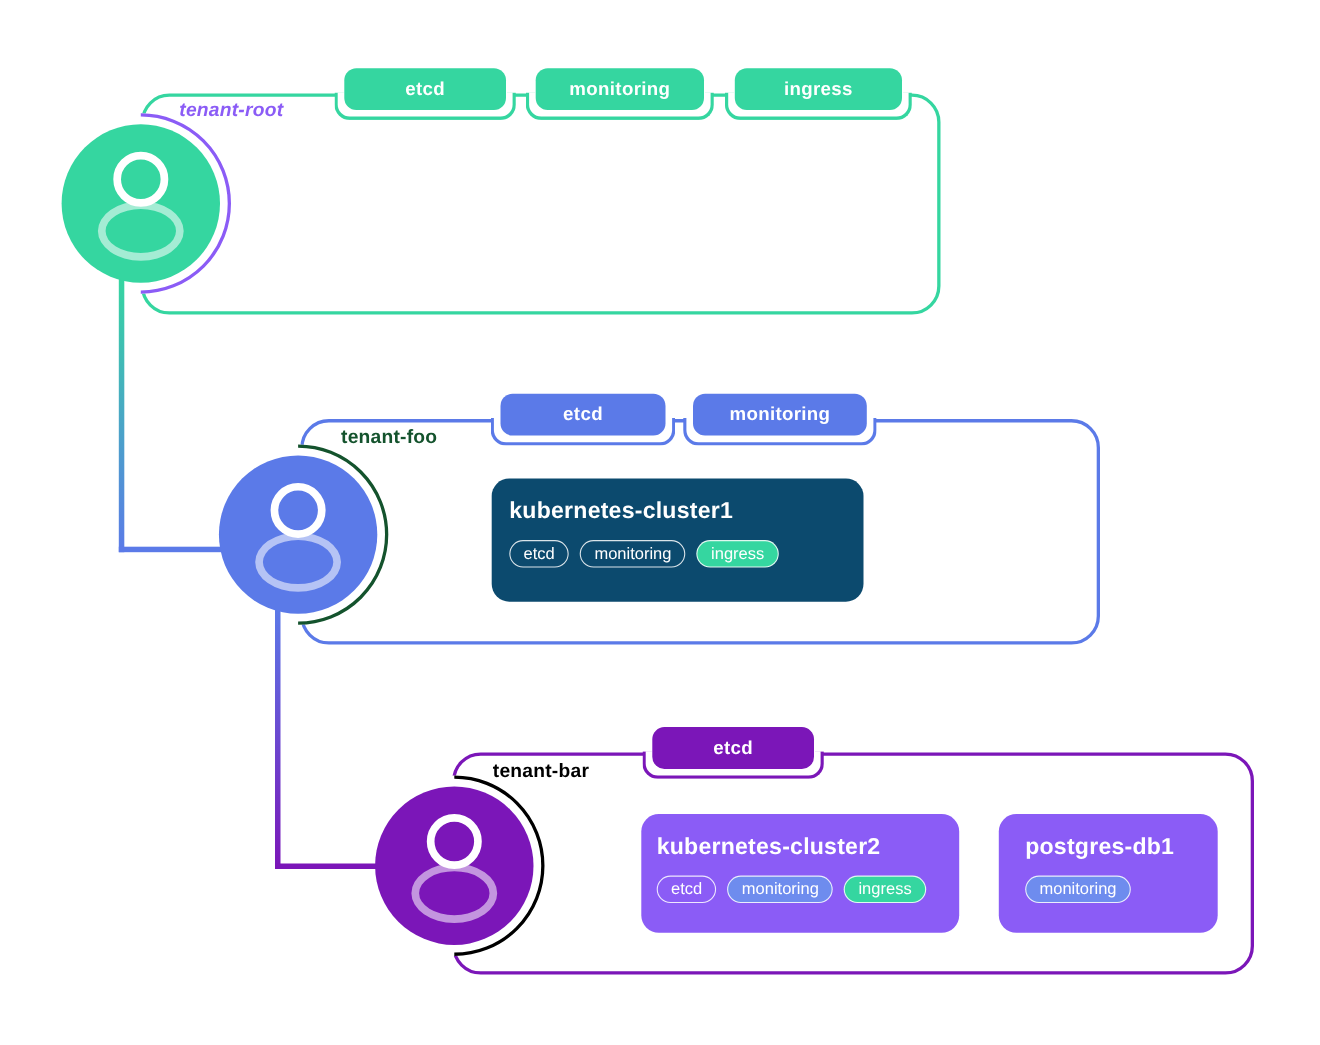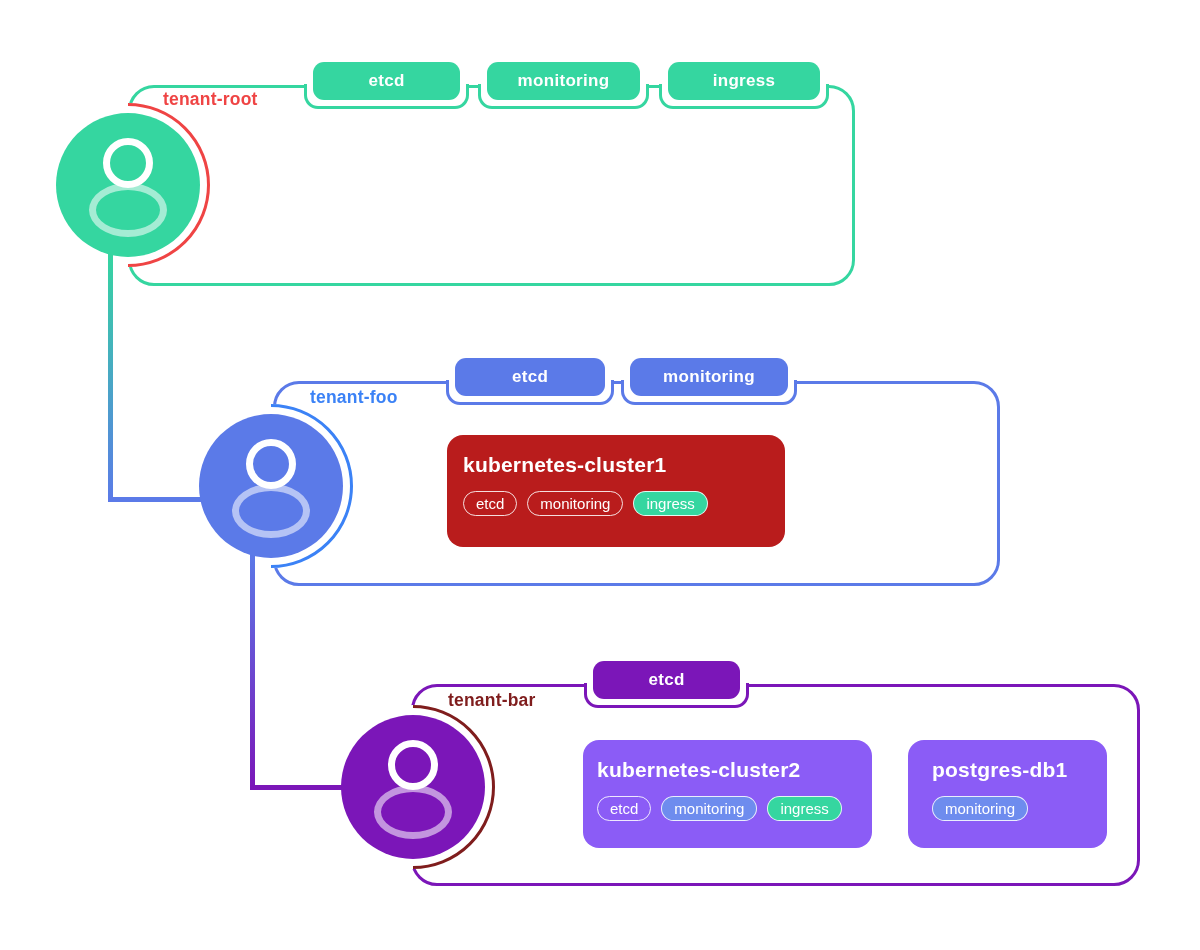--- a/index.html
+++ b/index.html
@@ -3,23 +3,23 @@
 <meta charset="utf-8">
 <title>Tenant hierarchy diagram</title>
 <style>
   html,body{margin:0;padding:0;background:#fff;}
   .canvas{
     position:relative;width:1200px;height:950px;background:#fff;overflow:hidden;
     font-family:"Liberation Sans",sans-serif;
   }
   
   .tenant-box{position:absolute;border:3px solid;border-radius:26px;background:transparent;z-index:1;}
-  .t-green  {border-color:#35d6a0;color:#ef4444;}
-  .t-blue   {border-color:#5b7ae8;color:#3b82f6;}
-  .t-purple {border-color:#7b16b8;color:#7f1d1d;}
+  .t-green  {border-color:#35d6a0;color:#8b5cf6;font-style:italic;}
+  .t-blue   {border-color:#5b7ae8;color:#14532d;}
+  .t-purple {border-color:#7b16b8;color:#000000;}
   .tenant-label{position:absolute;font-size:17.5px;font-weight:bold;z-index:4;letter-spacing:.2px;}
   
   .pocket{position:absolute;background:#fff;border:3px solid;border-top:none;
           border-radius:0 0 14px 14px;z-index:2;}
   .pocket.g{border-color:#35d6a0;} .pocket.b{border-color:#5b7ae8;} .pocket.p{border-color:#7b16b8;}
   .ns-tag{position:absolute;height:38px;line-height:38px;text-align:center;color:#fff;
           font-weight:bold;font-size:17px;border-radius:11px;z-index:3;letter-spacing:.3px;}
   .ns-tag.g{background:#35d6a0;} .ns-tag.b{background:#5b7ae8;} .ns-tag.p{background:#7b16b8;}
   
   .ring{position:absolute;width:164px;height:164px;border-radius:50%;background:#fff;z-index:2;}
@@ -30,21 +30,21 @@
   .avatar.g{background:#35d6a0;} .avatar.b{background:#5b7ae8;} .avatar.p{background:#7b16b8;}
   .avatar .head{position:absolute;left:47px;top:25px;width:36px;height:36px;
                 border:7px solid #fff;border-radius:50%;}
   .avatar .torso{position:absolute;left:33px;top:70px;width:64px;height:40px;
                 border:7px solid rgba(255,255,255,0.55);border-radius:50%;}
   
   .conn{position:absolute;z-index:3;}
   
   .resource{position:absolute;border-radius:16px;color:#fff;box-sizing:border-box;
             padding:17px 16px;z-index:2;}
-  .resource.b{background:#b91c1c;} .resource.p{background:#8b5cf6;}
+  .resource.b{background:#0c4a6e;} .resource.p{background:#8b5cf6;}
   .res-title{font-size:21px;font-weight:bold;line-height:26px;letter-spacing:.2px;}
   .res-tags{margin-top:13px;display:flex;gap:10px;}
   .rtag{display:inline-block;height:23px;line-height:23px;padding:0 12px;border-radius:13px;
         font-size:15px;color:#fff;border:1.5px solid rgba(255,255,255,0.85);white-space:nowrap;}
   .rtag.outline{background:transparent;}
   .rtag.green{background:#35d6a0;}
   .rtag.blue{background:#6e8cee;}
 </style>
 </head>
 <body>

